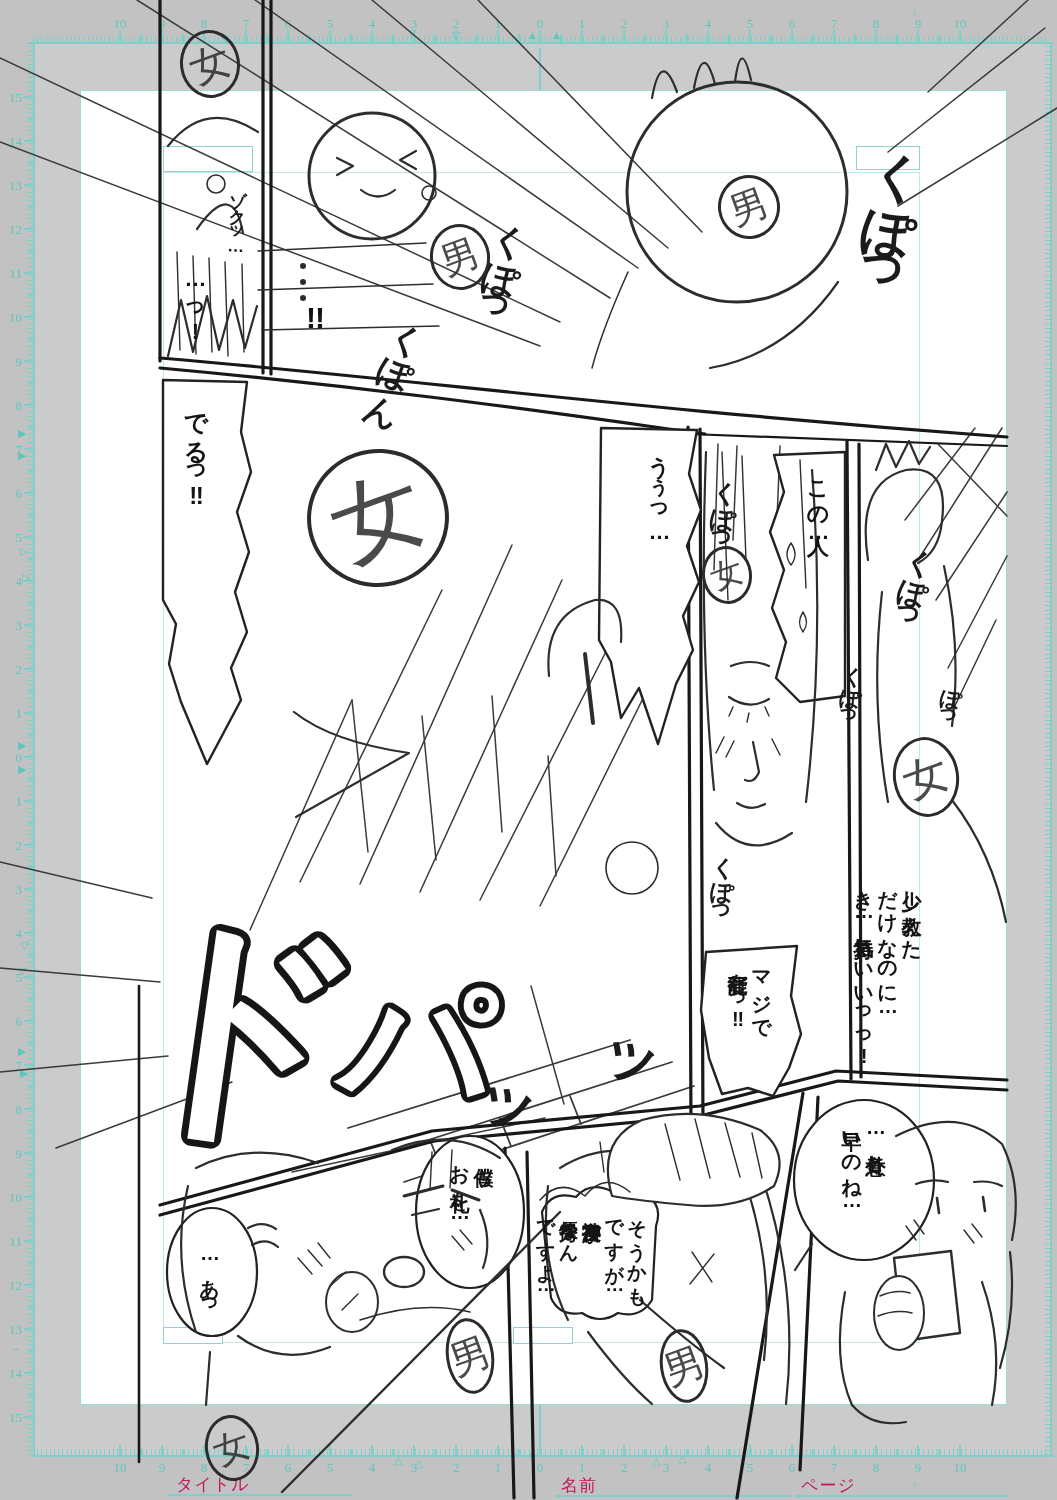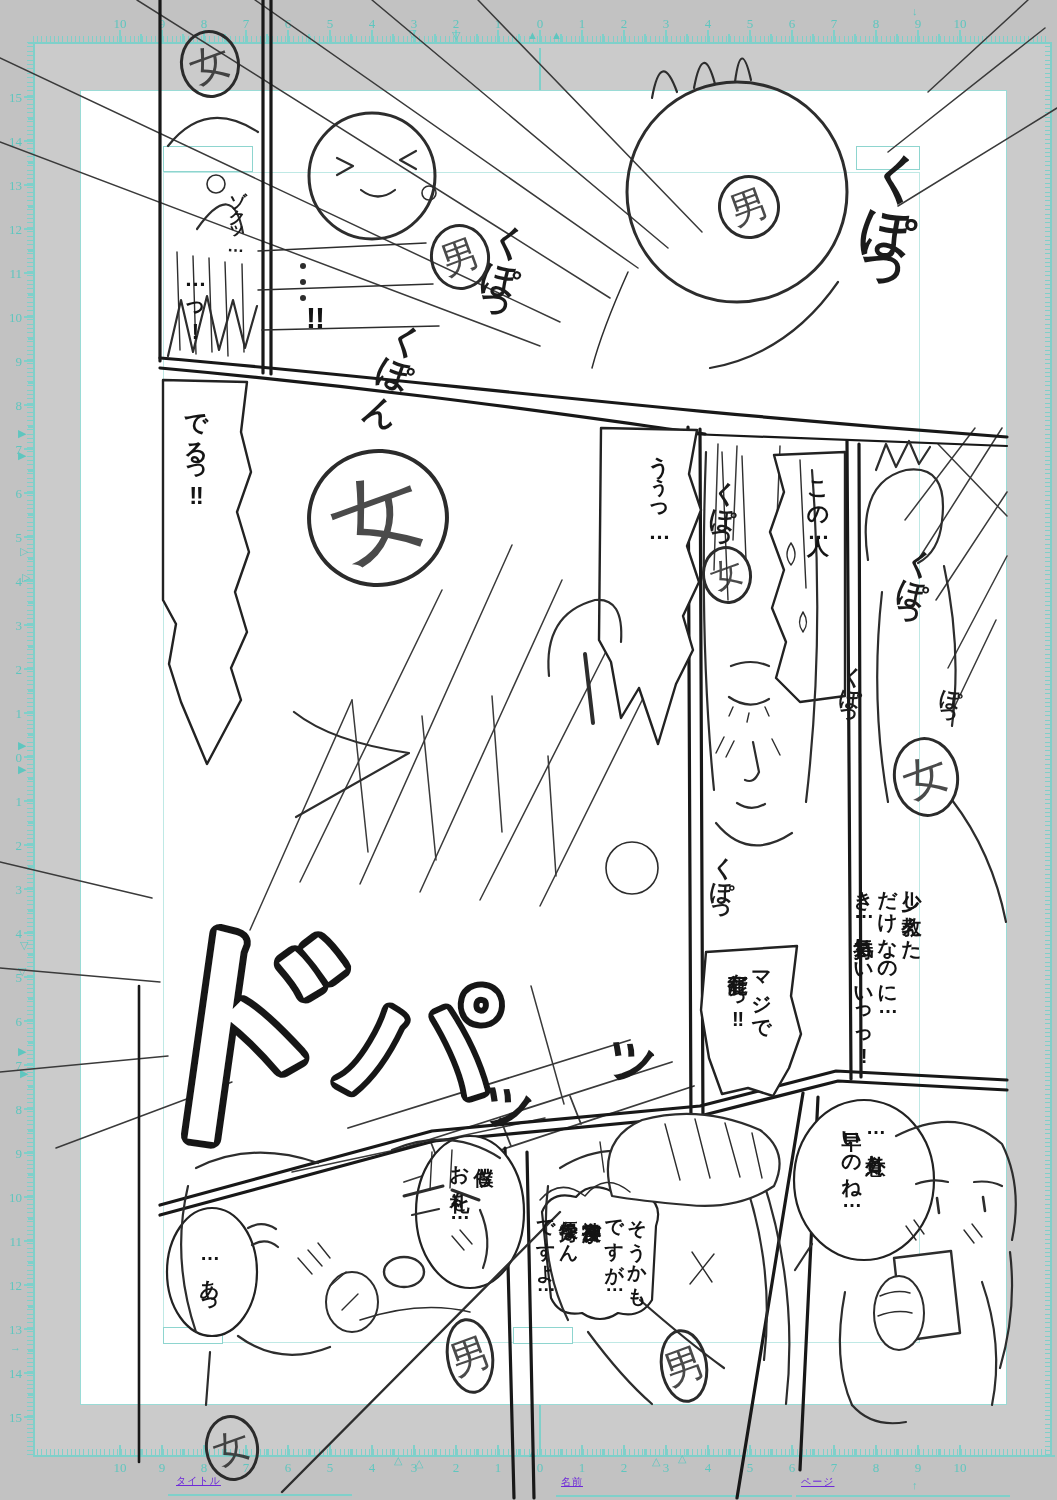--- a/index.html
+++ b/index.html
@@ -7,21 +7,21 @@
          font-family:"Liberation Sans",sans-serif;}
   .band{position:absolute;background:#c2c2c2;}
   #canvas{position:absolute;left:80px;top:90px;width:927px;height:1315px;background:#ffffff;
           border:1px solid #9adbd6;box-sizing:border-box;}
   .guide{position:absolute;border:1px solid #8ed5cf;box-sizing:border-box;background:transparent;}
   .guide.faint{border-color:#bfe9e5;}
   .cyanline{position:absolute;background:#7fd0ca;}
   .tickstrip{position:absolute;}
   .rnum{position:absolute;color:#5fc6bf;font-family:"Liberation Serif",serif;font-size:13px;line-height:1;}
   .marker{position:absolute;color:#5fc6bf;font-size:11px;line-height:1;}
-  .flabel{position:absolute;color:#6d28d9;font-size:10px;line-height:1;letter-spacing:1px;text-decoration:underline;}
+  .flabel{position:absolute;color:#be185d;font-size:17px;line-height:1;letter-spacing:1px;}
   svg#sketch{position:absolute;left:0;top:0;z-index:2;}
   #text-layer{position:absolute;left:0;top:0;width:100%;height:100%;z-index:3;pointer-events:none;}
   .vtext{position:absolute;writing-mode:vertical-rl;text-orientation:upright;white-space:pre-line;
          font-weight:700;color:#141414;line-height:1.2;letter-spacing:1px;}
   .htext{writing-mode:horizontal-tb;letter-spacing:-1px;}
   .sfx{font-weight:900;color:#1b1b1b;line-height:1.05;letter-spacing:0;}
   .gmark{position:absolute;border:3px solid #2b2b2b;border-radius:50%;display:flex;
          align-items:center;justify-content:center;box-sizing:border-box;}
   .gmark span{color:#2b2b2b;font-weight:400;opacity:.85;transform:rotate(-12deg);}
 </style>

